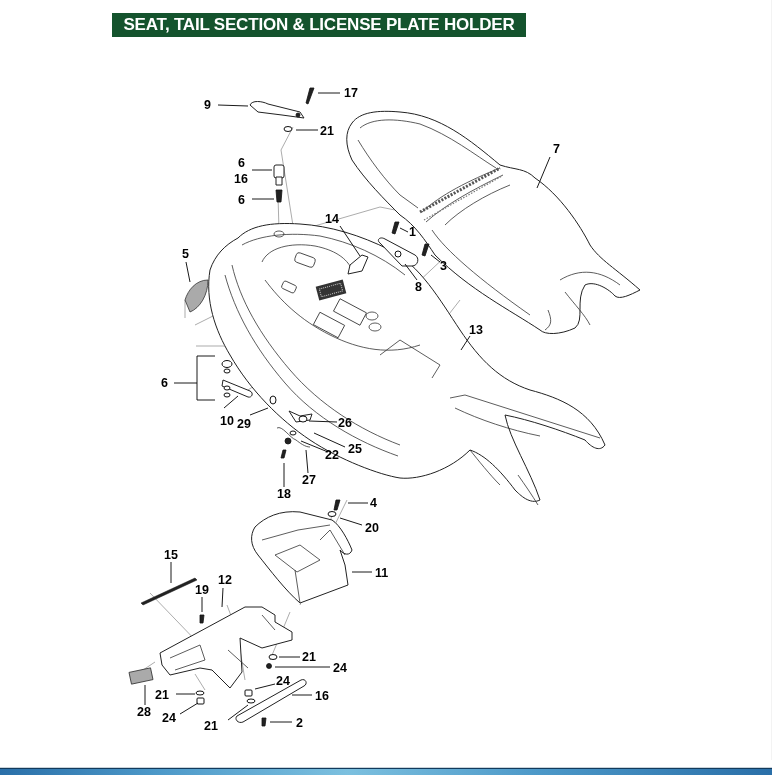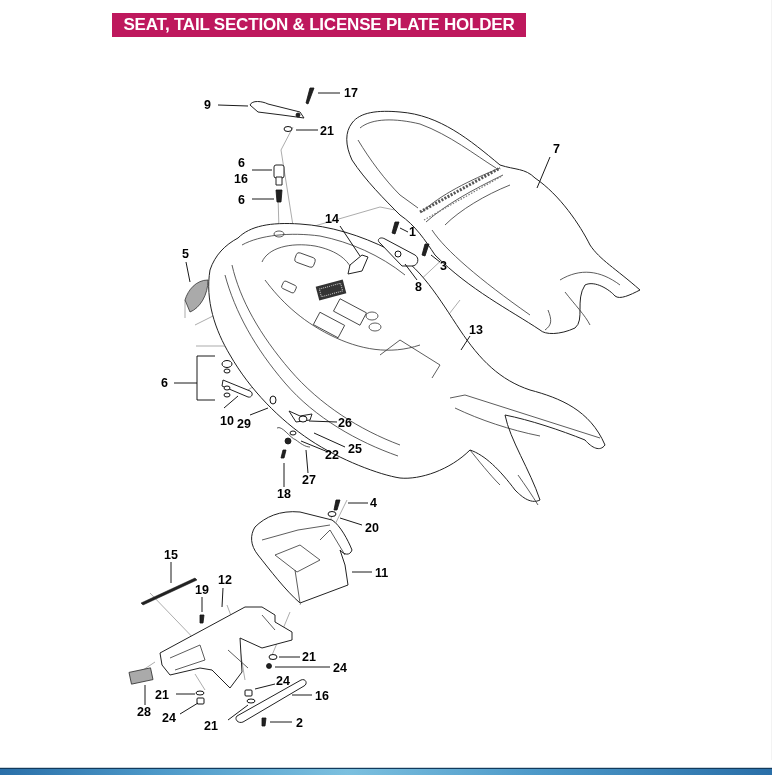--- a/index.html
+++ b/index.html
@@ -1,19 +1,19 @@
 <!DOCTYPE html>
 <html><head>
 <meta charset="utf-8">
 <style>
   html, body { margin: 0; padding: 0; background: #ffffff; }
   body { width: 772px; height: 775px; position: relative; overflow: hidden;
          font-family: "Liberation Sans", sans-serif; }
   .title-bar { position: absolute; left: 112px; top: 13px; width: 414px; height: 24px;
-               background: #be185d; color: #fff; font-weight: bold; font-size: 17px;
+               background: #14532d; color: #fff; font-weight: bold; font-size: 17px;
                line-height: 24px; text-align: center; letter-spacing: -0.2px; }
   .page-right-edge { position: absolute; right: 0; top: 0; width: 1px; height: 760px; background: #f3f3f3; }
   .bottom-bar { position: absolute; left: 0; bottom: 0; width: 772px; height: 6px;
                 background: linear-gradient(90deg, #2a6fa8 0%, #4c98c8 20%, #7cc0df 45%, #4c98c8 70%, #2a6fa8 100%); }
   .bottom-line-top { position: absolute; left: 0; bottom: 7px; width: 772px; height: 1px; background: #c9d3da; }
   .bottom-line-dark { position: absolute; left: 0; bottom: 6px; width: 772px; height: 1px; background: #123a5c; }
   svg.diagram { position: absolute; left: 0; top: 0; }
   .lbl { font-family: "Liberation Sans", sans-serif; font-weight: bold; font-size: 12.5px; fill: #000; }
   .part { fill: #fff; stroke: #222; stroke-width: 1; stroke-linejoin: round; }
   .thin { fill: none; stroke: #333; stroke-width: 0.8; }

